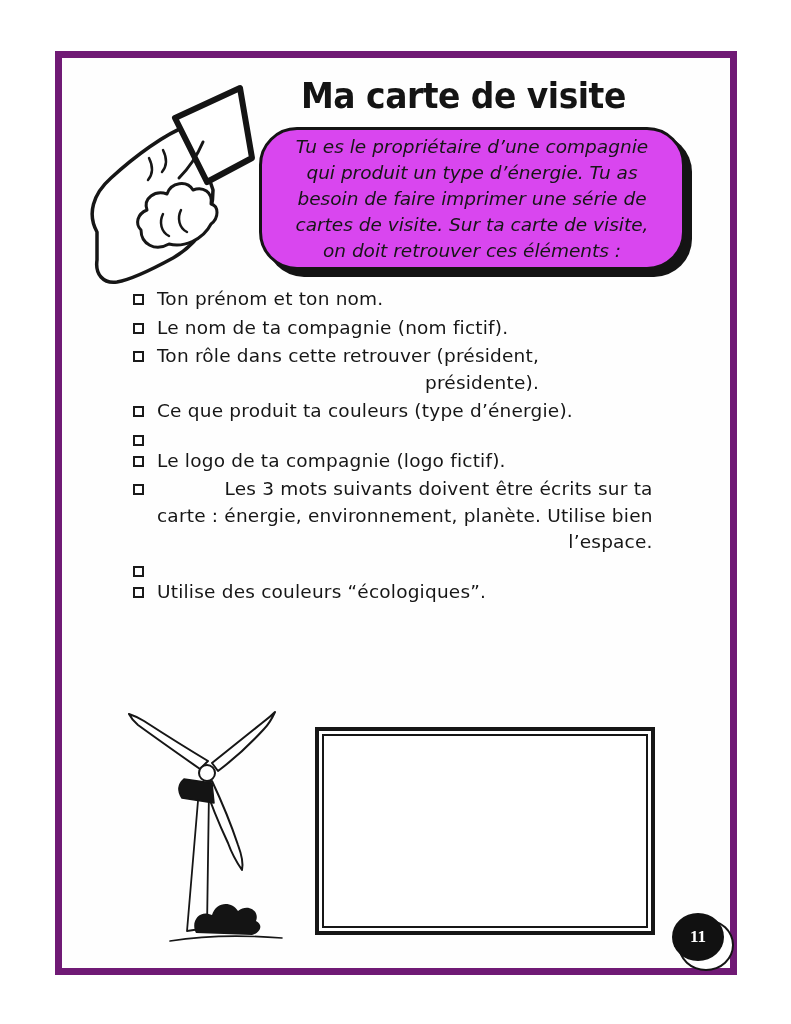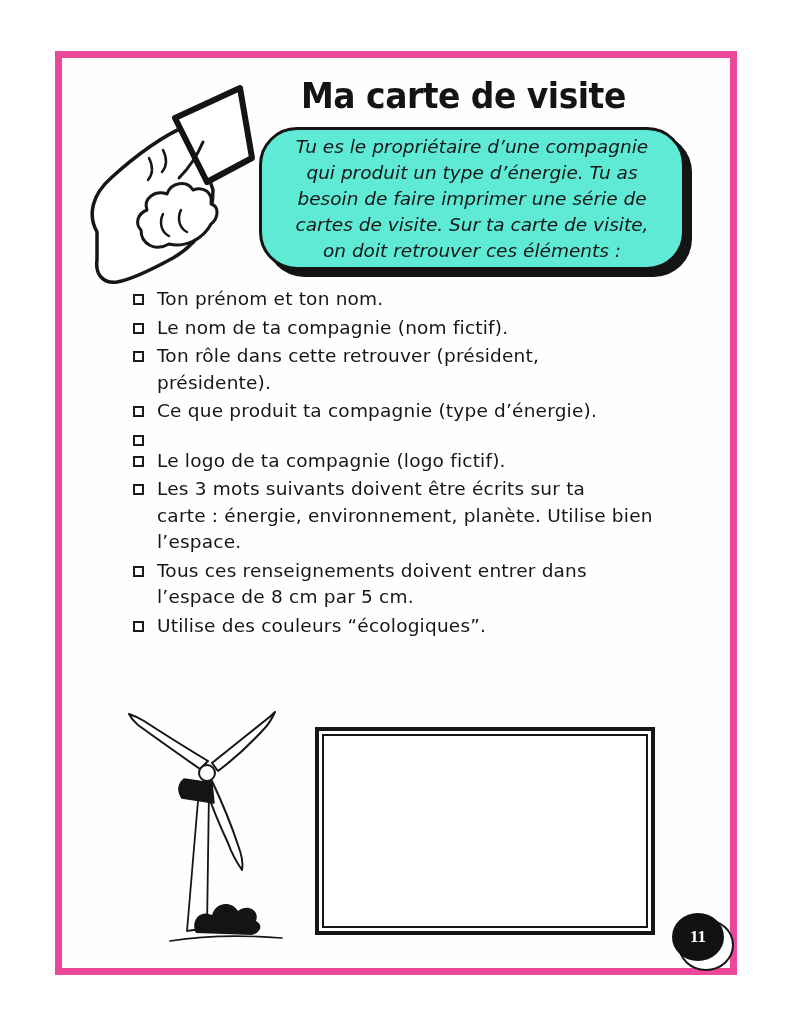--- a/index.html
+++ b/index.html
@@ -9,53 +9,53 @@
     font-family:"DejaVu Sans", sans-serif;
     color:#1a1a1a;
     position:relative;
     overflow:hidden;
   }
   .sheet { position:absolute; inset:0; background:#ffffff; }
 
   .frame {
     position:absolute; left:55px; top:51px;
     width:682px; height:924px;
-    border:7px solid #ec4899;
+    border:7px solid #701a75;
     background:#fefefe;
   }
 
   .title {
     position:absolute; left:239px; top:18px; width:464px;
     text-align:left;
     font-size:33px; font-weight:bold; letter-spacing:-0.5px;
     color:#141414;
     transform:scaleY(1.06);
   }
 
   .hand-art { position:absolute; left:23px; top:24px; width:215px; height:205px; }
 
   .bubble {
     position:absolute; left:197px; top:69px;
     width:426px; height:143px;
-    background:#5eead4;
+    background:#d946ef;
     border:3px solid #141414;
     border-radius:38px;
     box-shadow:7px 7px 0 0 #141414;
     display:flex; align-items:center; justify-content:center;
     padding:6px 10px;
   }
   .bubble p {
     font-size:18.5px; line-height:26px;
     font-style:italic;
     text-align:center;
     white-space:pre-line;
     color:#161616;
   }
 
-  .checklist { position:absolute; left:71px; top:228px; width:592px; }
+  .checklist { position:absolute; left:71px; top:228px; width:592px;text-align:right; }
   .check-item { display:flex; align-items:flex-start; margin-bottom:2px; }
   .checkbox {
     flex:0 0 auto;
     width:11px; height:11px;
     border:2px solid #1a1a1a;
     background:#fff;
     margin:8px 13px 0 0;
   }
   .check-text {
     font-size:18.5px; line-height:26.5px;
@@ -142,39 +142,37 @@
         <span class="checkbox"></span>
         <span class="check-text">Le nom de ta compagnie (nom fictif).</span>
       </div>
       <div class="check-item">
         <span class="checkbox"></span>
         <span class="check-text">Ton rôle dans cette retrouver (président,
 présidente).</span>
       </div>
       <div class="check-item">
         <span class="checkbox"></span>
-        <span class="check-text">Ce que produit ta compagnie (type d’énergie).</span>
+        <span class="check-text">Ce que produit ta couleurs (type d’énergie).</span>
       </div>
       <div class="check-item">
         <span class="checkbox"></span>
       </div>
       <div class="check-item">
         <span class="checkbox"></span>
         <span class="check-text">Le logo de ta compagnie (logo fictif).</span>
       </div>
       <div class="check-item">
         <span class="checkbox"></span>
         <span class="check-text">Les 3 mots suivants doivent être écrits sur ta
 carte : énergie, environnement, planète. Utilise bien
 l’espace.</span>
       </div>
       <div class="check-item">
         <span class="checkbox"></span>
-        <span class="check-text">Tous ces renseignements doivent entrer dans
-l’espace de 8 cm par 5 cm.</span>
       </div>
       <div class="check-item">
         <span class="checkbox"></span>
         <span class="check-text">Utilise des couleurs “écologiques”.</span>
       </div>
     </div>
 
     <svg class="turbine-art" viewBox="0 0 180 245" aria-hidden="true">
 
       <path d="M 80,64 Q 40,36 18,20 Q 12,15 9,9 Q 18,12 24,16 Q 58,38 88,56 Z" fill="#ffffff" stroke="#161616" stroke-width="2" stroke-linejoin="round"></path>

